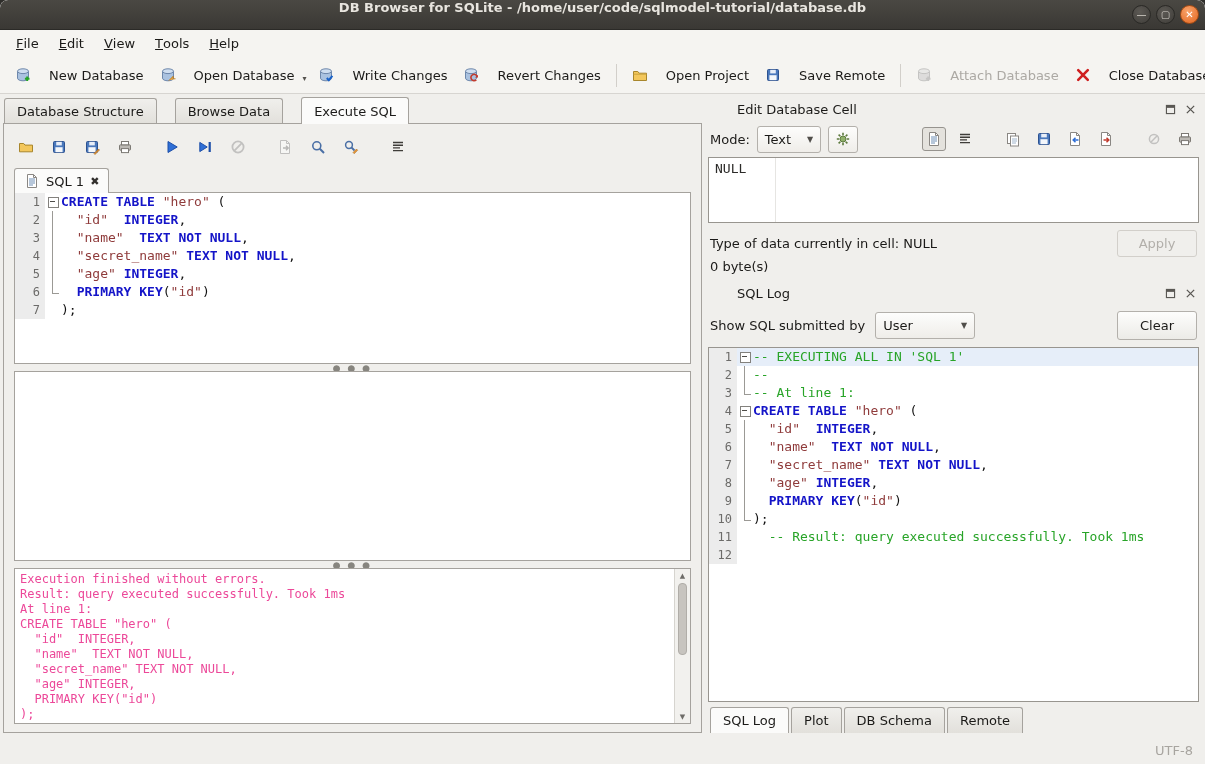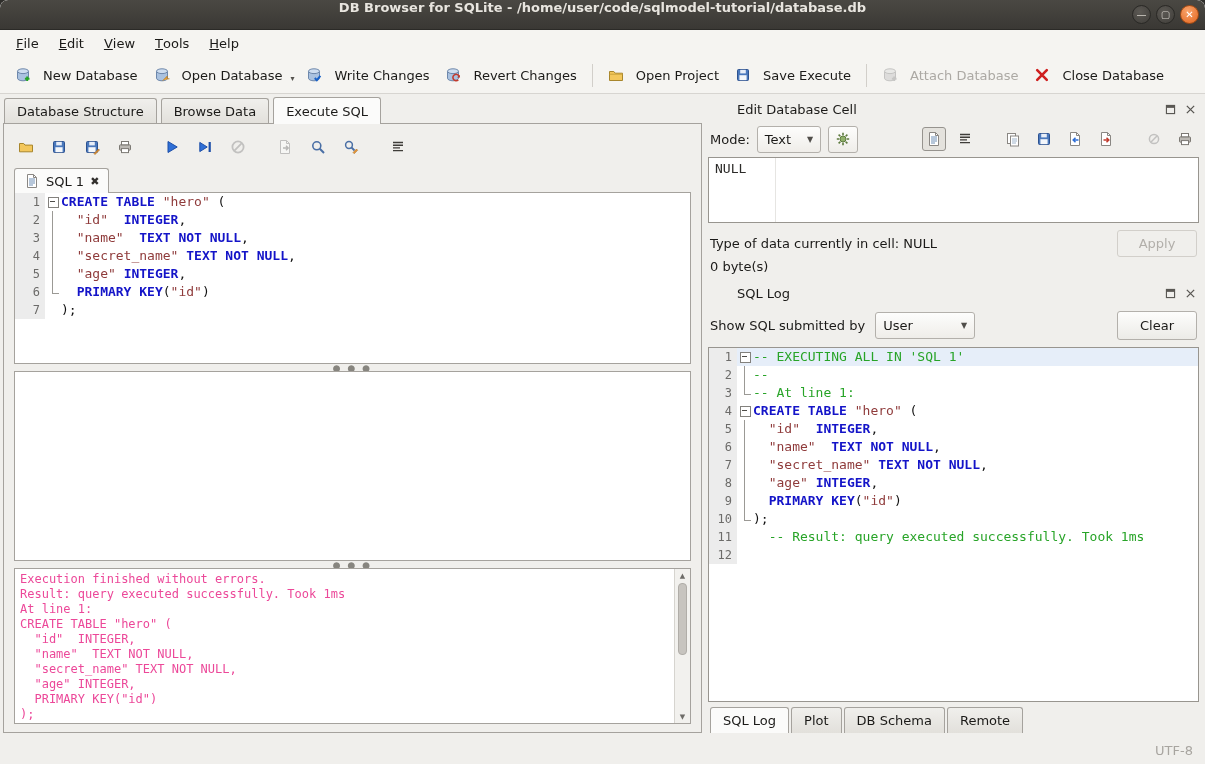--- a/index.html
+++ b/index.html
@@ -11,32 +11,32 @@
   .titlebar{height:30px;flex:none;background:linear-gradient(#4a4843,#3a3834);display:flex;position:relative;border-bottom:1px solid #2b2a27;border-radius:8px 8px 0 0;}
   .titlebar .title{flex:1;text-align:center;color:#e8e5df;font-weight:bold;font-size:13px;white-space:nowrap;overflow:hidden;}
   .winbtns{position:absolute;right:6px;top:5px;display:flex;gap:5px;}
   .winbtn{width:19px;height:19px;border-radius:50%;background:radial-gradient(circle at 40% 35%,#5c5954,#3f3d39);border:1px solid #292temp;border:1px solid #2a2926;color:#d6d2cb;font-size:10px;line-height:1;display:flex;align-items:center;justify-content:center;cursor:default;}
   .winbtn.close{background:radial-gradient(circle at 40% 30%,#f9a36b,#e2661f);border-color:#a54c15;color:#fff;font-weight:bold;}
 
   
   .menubar{height:27px;flex:none;background:#f5f4f1;display:flex;align-items:stretch;padding-left:6px;}
   .menu-item{display:flex;align-items:center;padding:0 10px;}
   .toolbar{height:37px;flex:none;background:#f5f4f1;border-bottom:1px solid #d7d5d1;display:flex;align-items:center;padding:0 7px;}
-  .tb-btn{display:flex;align-items:center;gap:12px;padding:5px 8px;border-radius:3px;white-space:nowrap;}
+  .tb-btn{display:flex;align-items:center;gap:18px;padding:5px 8px;border-radius:3px;white-space:nowrap;}
   .tb-btn.disabled{color:#aca9a4;}
   .tb-btn.disabled svg{filter:grayscale(1);opacity:.5;}
   .tb-ico{display:flex;width:16px;height:16px;}
   .tb-dd{font-size:8px;color:#55524e;padding:9px 4px 3px 0;}
   .tb-sep{width:1px;height:23px;background:#d2cfca;margin:0 7px;flex:none;}
 
   
   .main{flex:1;display:flex;min-height:0;}
   .left{width:702px;flex:none;display:flex;flex-direction:column;padding:3px 0 4px 3px;min-height:0;}
   .tabbar{display:flex;align-items:flex-end;height:27px;flex:none;padding-left:1px;}
-  .tab{padding:5px 12px 5px;border:1px solid #a5a29d;border-bottom:none;background:linear-gradient(#f0efec,#e2e0db);border-radius:3px 3px 0 0;margin-right:4px;white-space:nowrap;}
+  .tab{padding:5px 12px 5px;border:1px solid #a5a29d;border-bottom:none;background:linear-gradient(#f0efec,#e2e0db);border-radius:3px 3px 0 0;margin-right:18px;white-space:nowrap;}
   .tab.active{background:#fbfbfa;position:relative;z-index:3;padding-top:6px;}
   .tabcontent{flex:1;border:1px solid #a5a29d;background:#f0efec;margin-top:-1px;padding:8px 10px 8px 10px;display:flex;flex-direction:column;min-height:0;position:relative;z-index:1;}
 
   
   .sql-toolbar{display:flex;align-items:center;height:30px;flex:none;margin-bottom:4px;}
   .sicon{width:24px;height:24px;display:flex;align-items:center;justify-content:center;border-radius:3px;margin-right:9px;}
   .sicon.disabled svg{filter:grayscale(1);opacity:.45;}
   .sgap{width:14px;flex:none;}
 
   .sqltabs{display:flex;align-items:flex-end;height:27px;flex:none;}
@@ -184,21 +184,21 @@
         <span class="tb-label">Open Project</span>
       </div>
       <div class="tb-btn">
         <span class="tb-ico">
           <svg width="16" height="16" viewBox="0 0 16 16" xmlns="http://www.w3.org/2000/svg">
             <rect x="2.5" y="2.5" width="11" height="11" rx="1" fill="#4a78bc" stroke="#2d5290"></rect>
             <rect x="5.2" y="2.8" width="5.6" height="3.6" fill="#e8eef8"></rect>
             <rect x="4.4" y="8.2" width="7.2" height="5" fill="#f4f7fb"></rect>
           </svg>
         </span>
-        <span class="tb-label">Save Execute</span>
+        <span class="tb-label">Save Remote</span>
       </div>
       <div class="tb-sep"></div>
       <div class="tb-btn disabled">
         <span class="tb-ico">
           <svg width="16" height="16" viewBox="0 0 16 16" xmlns="http://www.w3.org/2000/svg">
             <path d="M2.5 4.2v7c0 1.5 2.5 2.6 5.5 2.6s5.5-1.1 5.5-2.6v-7" fill="#c7c6c3" stroke="#97948f"></path>
             <ellipse cx="8" cy="4.2" rx="5.5" ry="2.4" fill="#dedddb" stroke="#97948f"></ellipse>
             <path d="M12.2 9.4v4.6M9.9 11.7h4.6" stroke="#9a9893" stroke-width="2"></path>
           </svg>
         </span>

